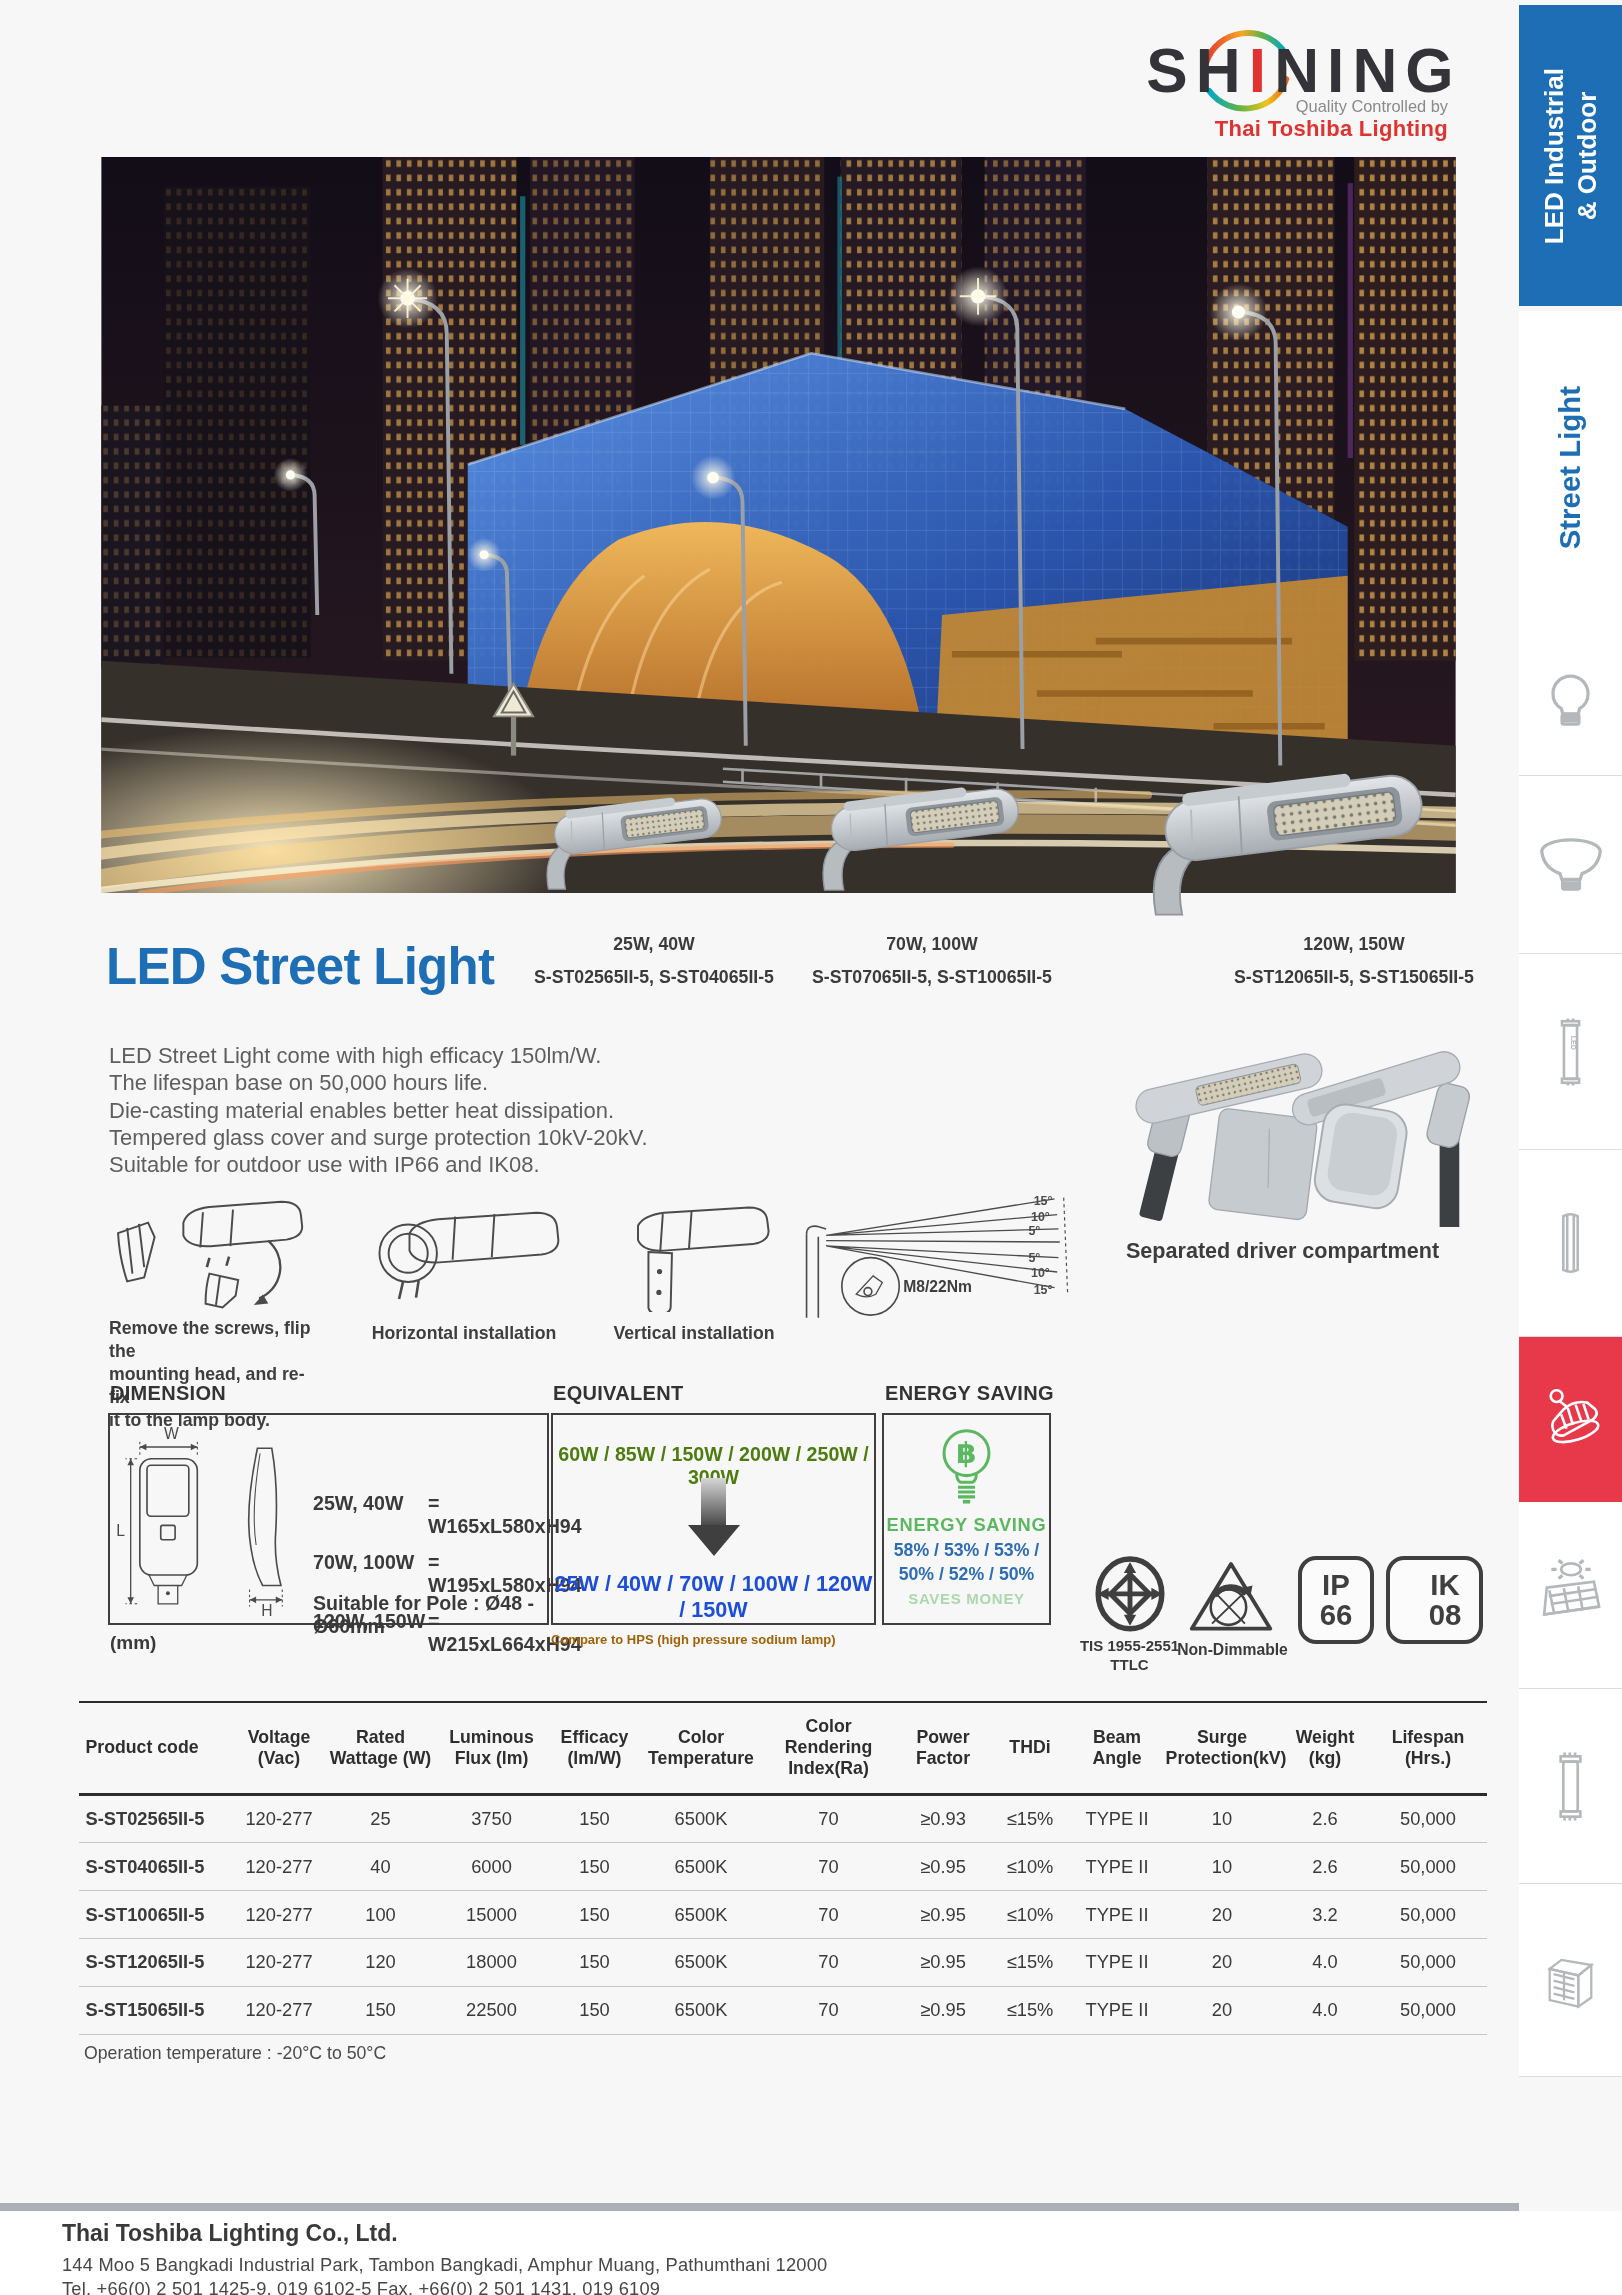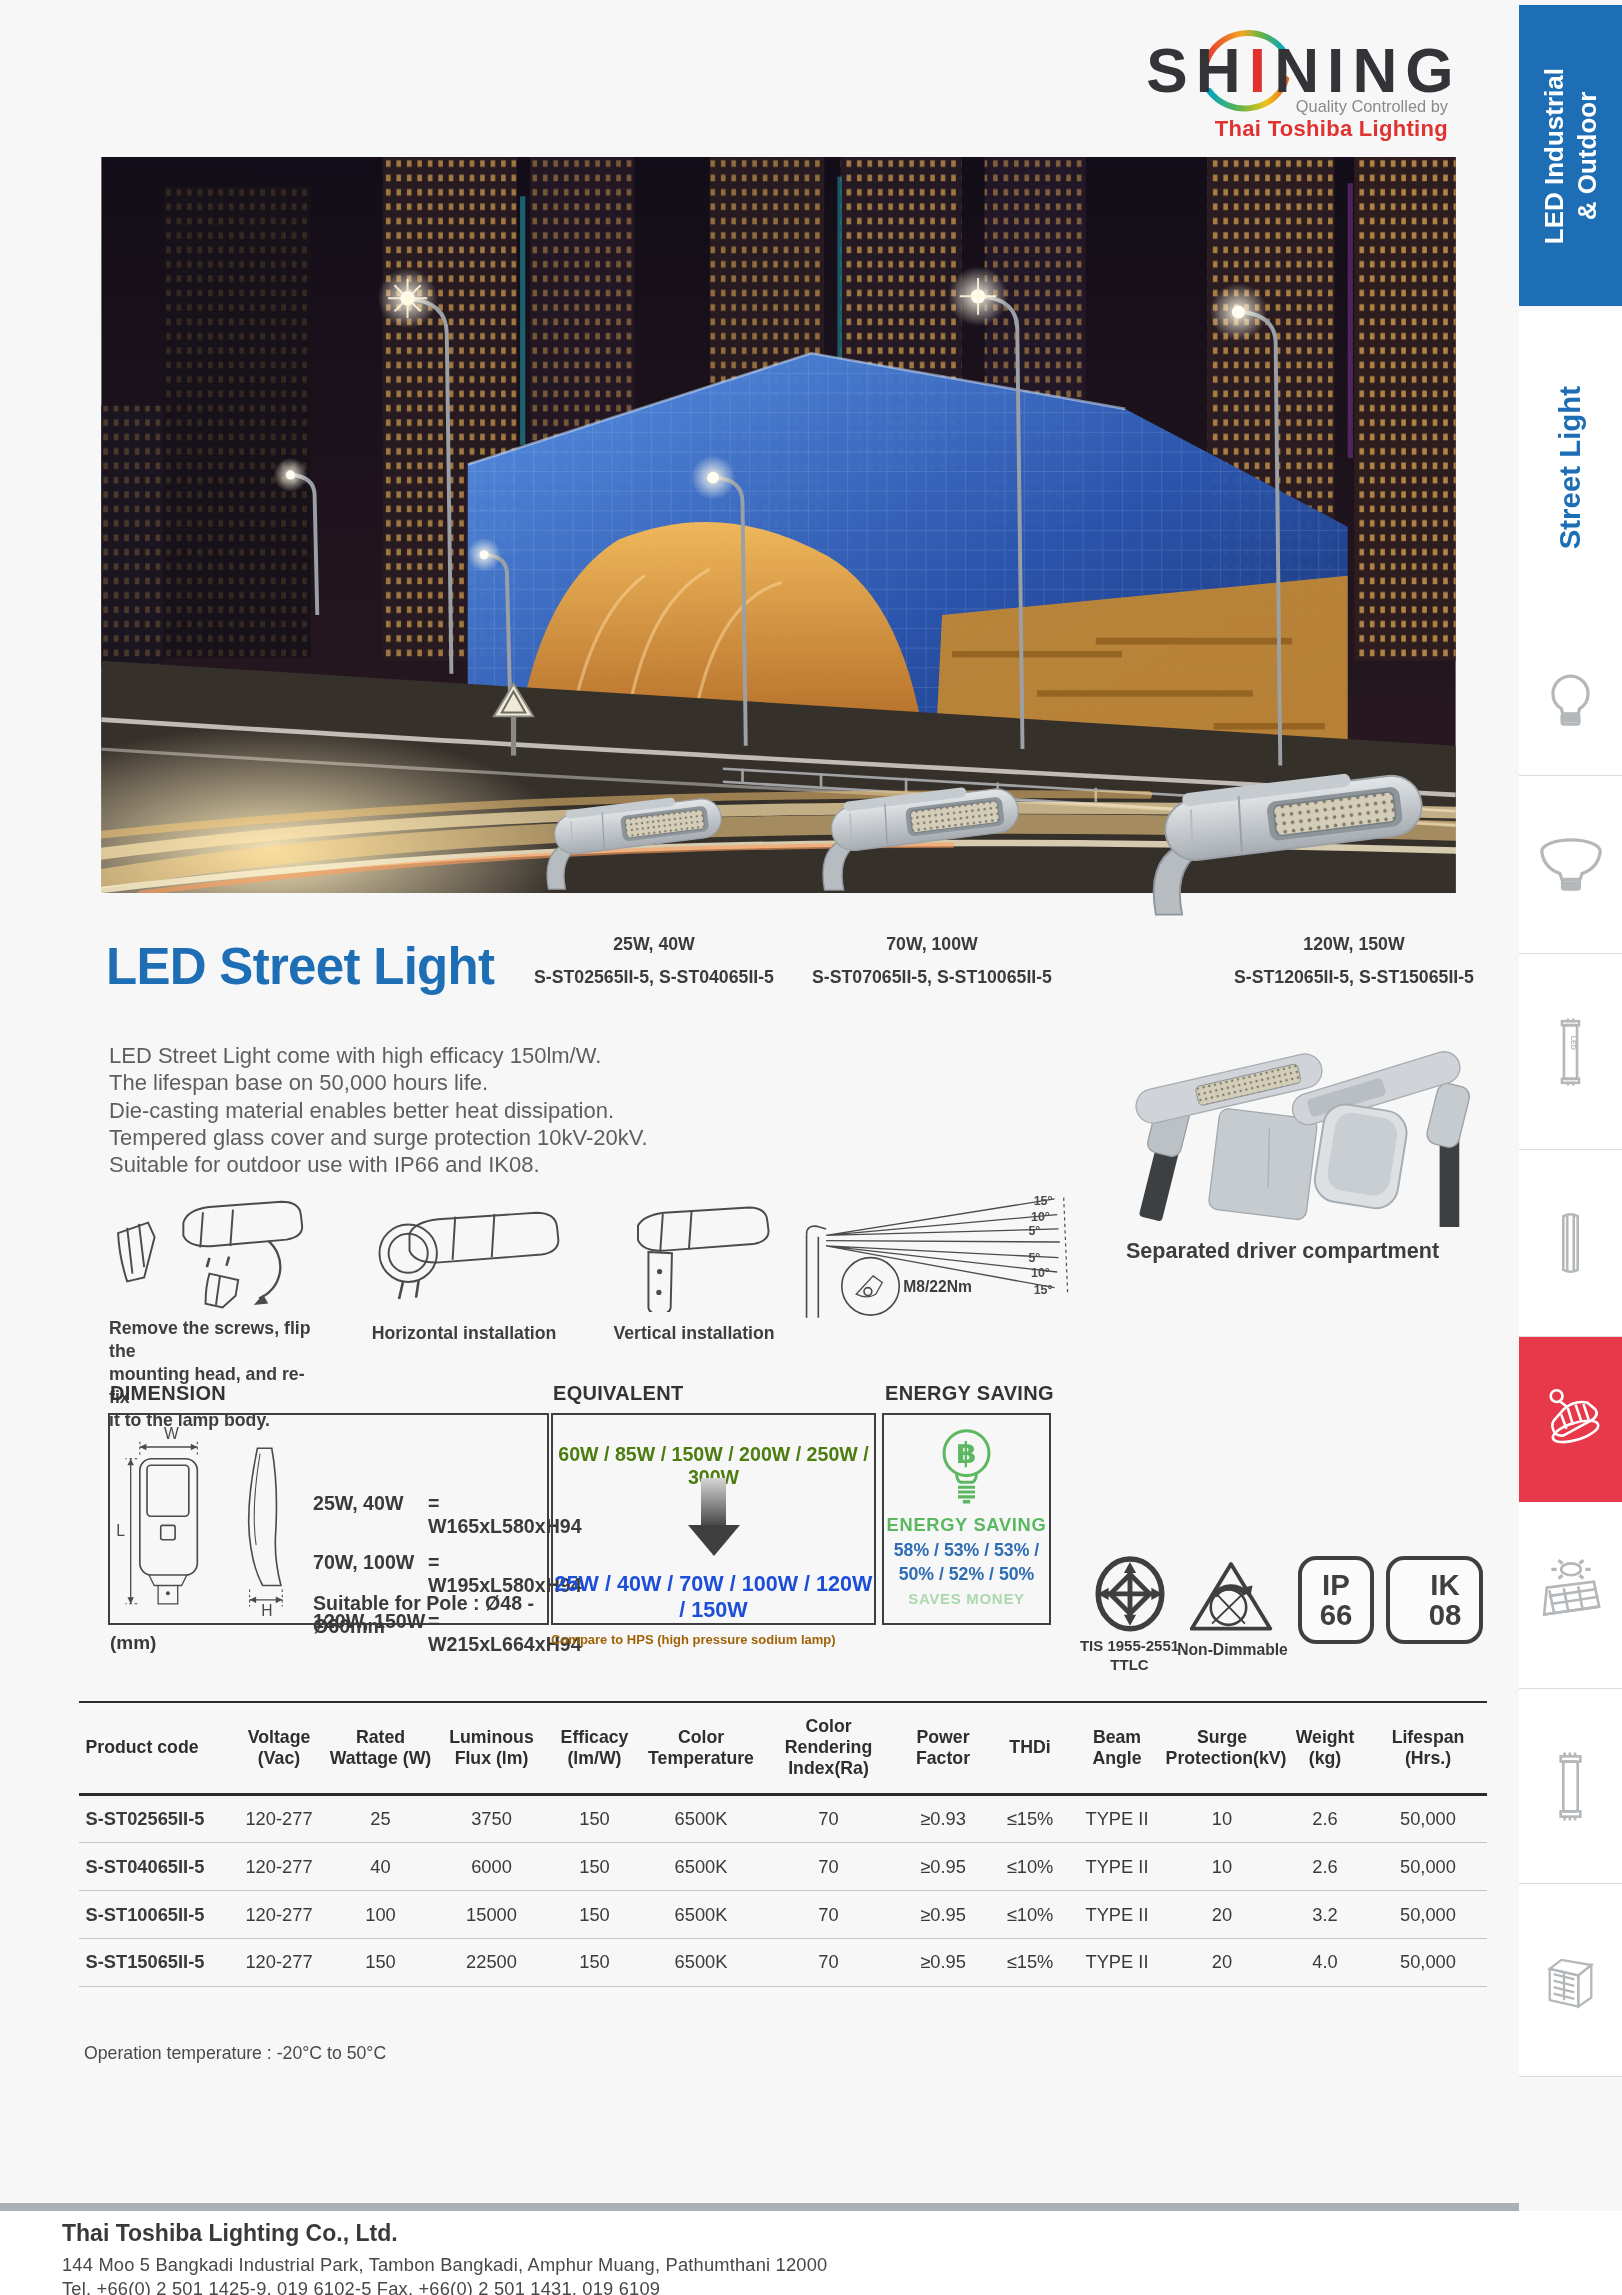--- a/index.html
+++ b/index.html
@@ -616,20 +616,35 @@
             <td>6500K</td>
             <td>70</td>
             <td>≥0.95</td>
             <td>≤10%</td>
             <td>TYPE II</td>
             <td>20</td>
             <td>3.2</td>
             <td>50,000</td>
           </tr>
           <tr>
+            <td>S-ST12065II-5</td>
+            <td>120-277</td>
+            <td>120</td>
+            <td>18000</td>
+            <td>150</td>
+            <td>6500K</td>
+            <td>70</td>
+            <td>≥0.95</td>
+            <td>≤15%</td>
+            <td>TYPE II</td>
+            <td>20</td>
+            <td>4.0</td>
+            <td>50,000</td>
+          </tr>
+          <tr>
             <td>S-ST15065II-5</td>
             <td>120-277</td>
             <td>150</td>
             <td>22500</td>
             <td>150</td>
             <td>6500K</td>
             <td>70</td>
             <td>≥0.95</td>
             <td>≤15%</td>
             <td>TYPE II</td>

